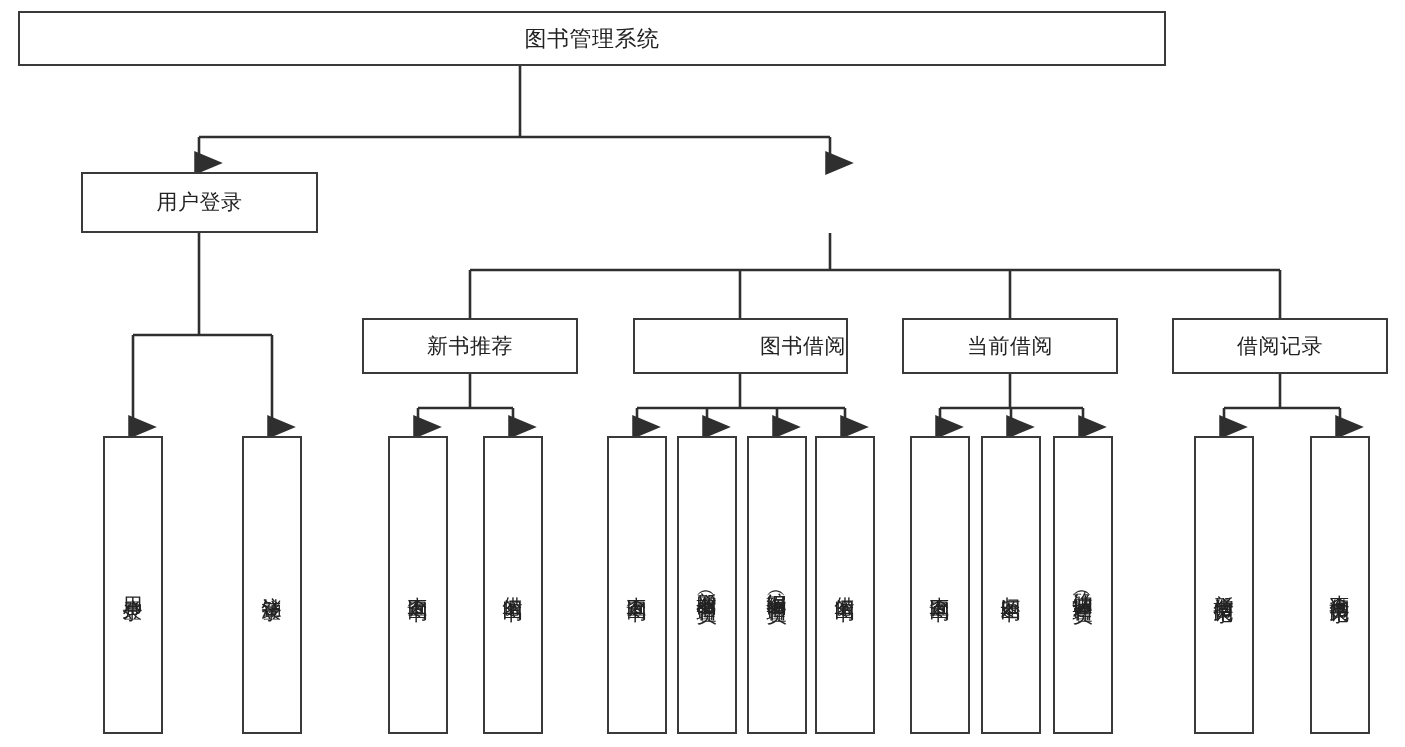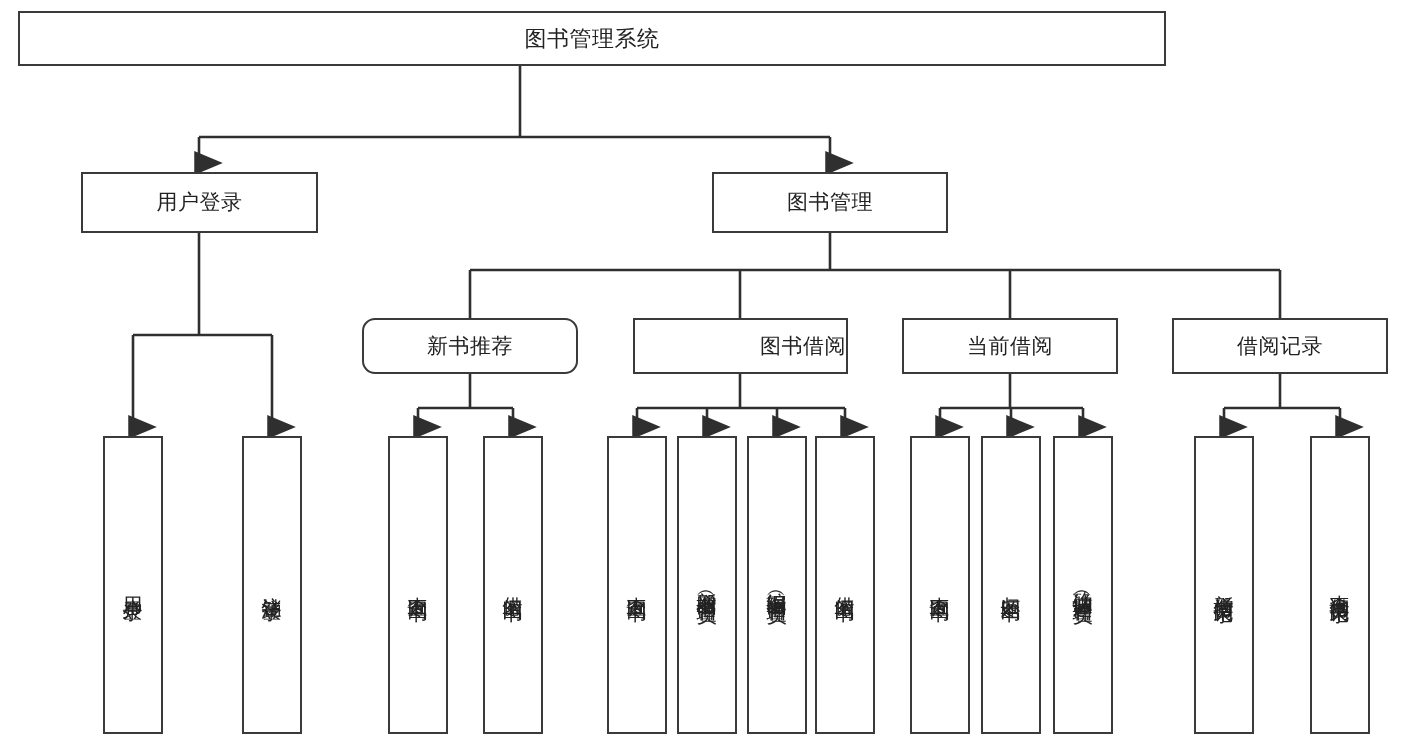--- a/index.html
+++ b/index.html
@@ -114,25 +114,22 @@
     </g>
   </svg>
 
   <div class="node-box root" style="left:18px; top:11px; width:1148px; height:55px;">
     <span class="node-label">图书管理系统</span>
   </div>
 
   <div class="node-box" style="left:81px; top:172px; width:237px; height:61px;">
     <span class="node-label">用户登录</span>
   </div>
-  <div class="node-box" style="left:712px; top:172px; width:236px; height:61px;">
-    <span class="node-label">图书管理</span>
-  </div>
 
-  <div class="node-box" style="left:362px; top:318px; width:216px; height:56px;border-radius:13px;">
+  <div class="node-box" style="left:362px; top:318px; width:216px; height:56px;">
     <span class="node-label">新书推荐</span>
   </div>
   <div class="node-box" style="left:633px; top:318px; width:215px; height:56px;justify-content:flex-end;">
     <span class="node-label">图书借阅</span>
   </div>
   <div class="node-box" style="left:902px; top:318px; width:216px; height:56px;">
     <span class="node-label">当前借阅</span>
   </div>
   <div class="node-box" style="left:1172px; top:318px; width:216px; height:56px;">
     <span class="node-label">借阅记录</span>

